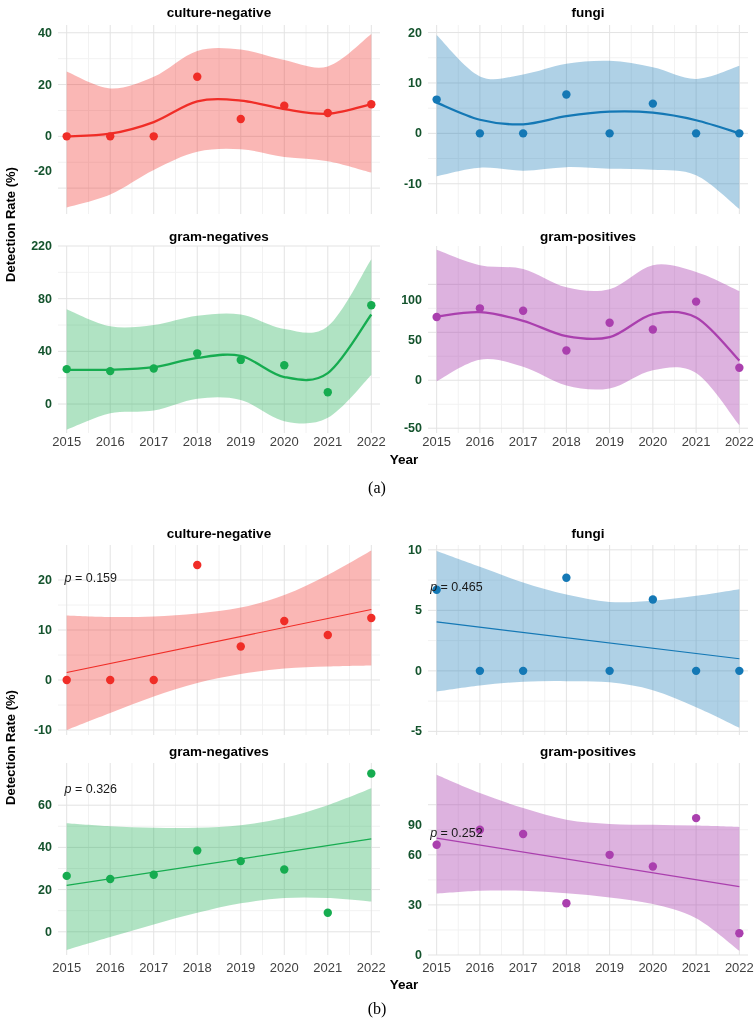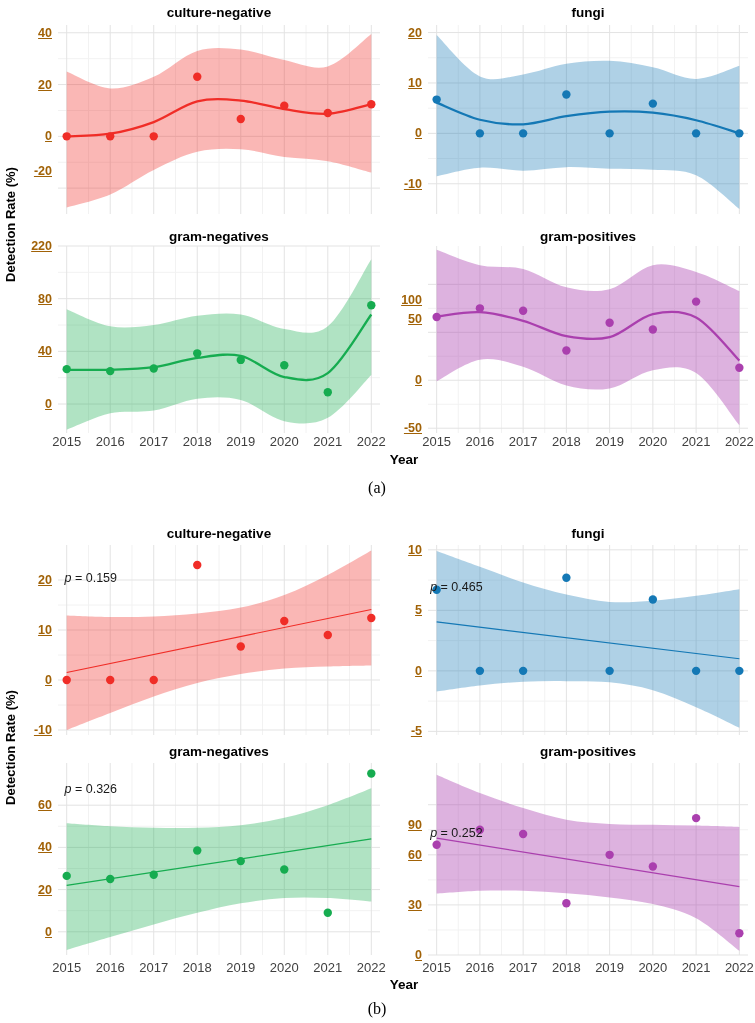--- a/index.html
+++ b/index.html
@@ -17,21 +17,21 @@
   }
   .axis-label-x{
     position:absolute;width:200px;text-align:center;font-size:13.5px;font-weight:bold;color:#000;
   }
   .caption{
     position:absolute;width:200px;text-align:center;
     font-family:"Liberation Serif", serif;font-size:16px;color:#000;
   }
   .ytick{
     position:absolute;width:46px;text-align:right;font-size:12.5px;font-weight:bold;
-    color:#a16207;line-height:16px;text-decoration:underline;
+    color:#14532d;line-height:16px;
   }
   .xtick{
     position:absolute;width:46px;text-align:center;font-size:13px;font-weight:normal;
     color:#3f3f3f;line-height:16px;
   }
 </style>
 </head>
 <body>
 
 <div class="figure">
@@ -369,21 +369,21 @@
     <span class="ytick" style="left:6px;top:396.0281690140845px;">0</span>
     <span class="xtick" style="left:43.70270270270457px;top:434px;">2015</span>
     <span class="xtick" style="left:87.21621621621756px;top:434px;">2016</span>
     <span class="xtick" style="left:130.72972972973054px;top:434px;">2017</span>
     <span class="xtick" style="left:174.2432432432435px;top:434px;">2018</span>
     <span class="xtick" style="left:217.7567567567565px;top:434px;">2019</span>
     <span class="xtick" style="left:261.27027027026946px;top:434px;">2020</span>
     <span class="xtick" style="left:304.78378378378244px;top:434px;">2021</span>
     <span class="xtick" style="left:348.2972972972954px;top:434px;">2022</span>
     <span class="ytick" style="left:376px;top:276.35897435897436px;margin-top:16px;">100</span>
-    <span class="ytick" style="left:376px;top:311px;">50</span>
+    <span class="ytick" style="left:376px;top:332px;">50</span>
     <span class="ytick" style="left:376px;top:372.2564102564103px;">0</span>
     <span class="ytick" style="left:376px;top:420.2051282051282px;">-50</span>
     <span class="xtick" style="left:413.6486486486505px;top:434px;">2015</span>
     <span class="xtick" style="left:456.89189189189324px;top:434px;">2016</span>
     <span class="xtick" style="left:500.1351351351359px;top:434px;">2017</span>
     <span class="xtick" style="left:543.3783783783787px;top:434px;">2018</span>
     <span class="xtick" style="left:586.6216216216213px;top:434px;">2019</span>
     <span class="xtick" style="left:629.8648648648641px;top:434px;">2020</span>
     <span class="xtick" style="left:673.1081081081068px;top:434px;">2021</span>
     <span class="xtick" style="left:716.3513513513494px;top:434px;">2022</span>

